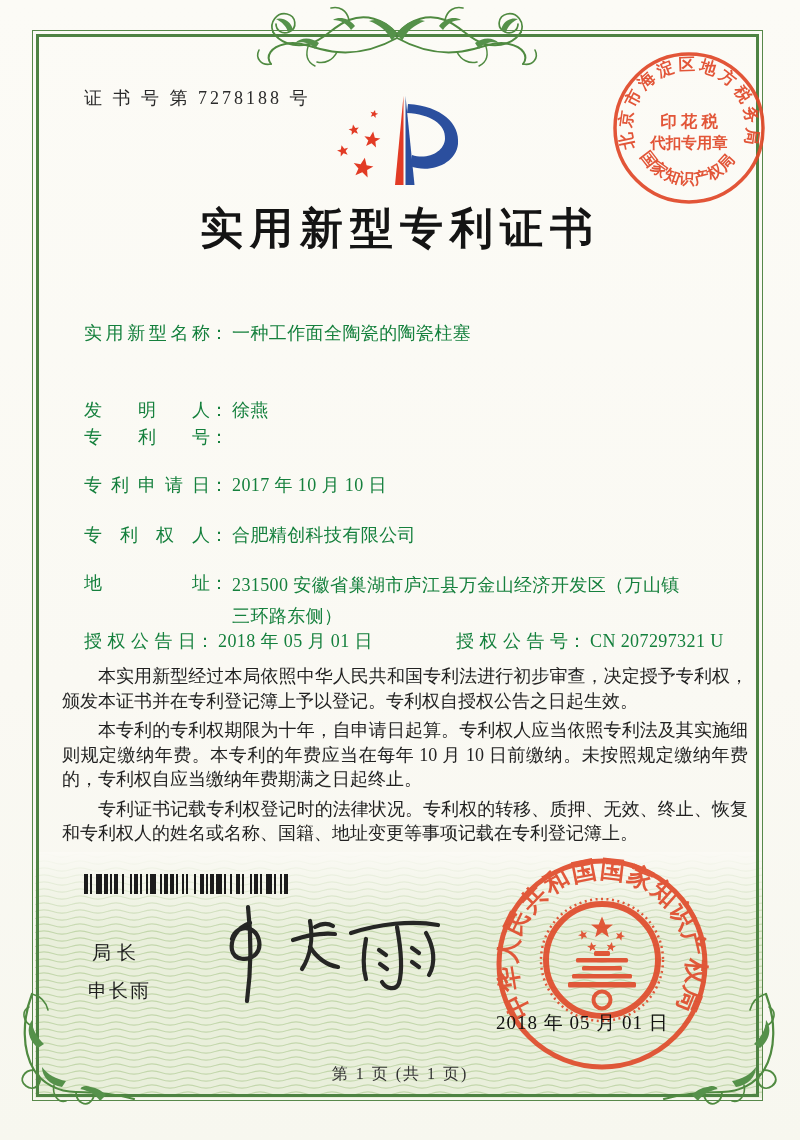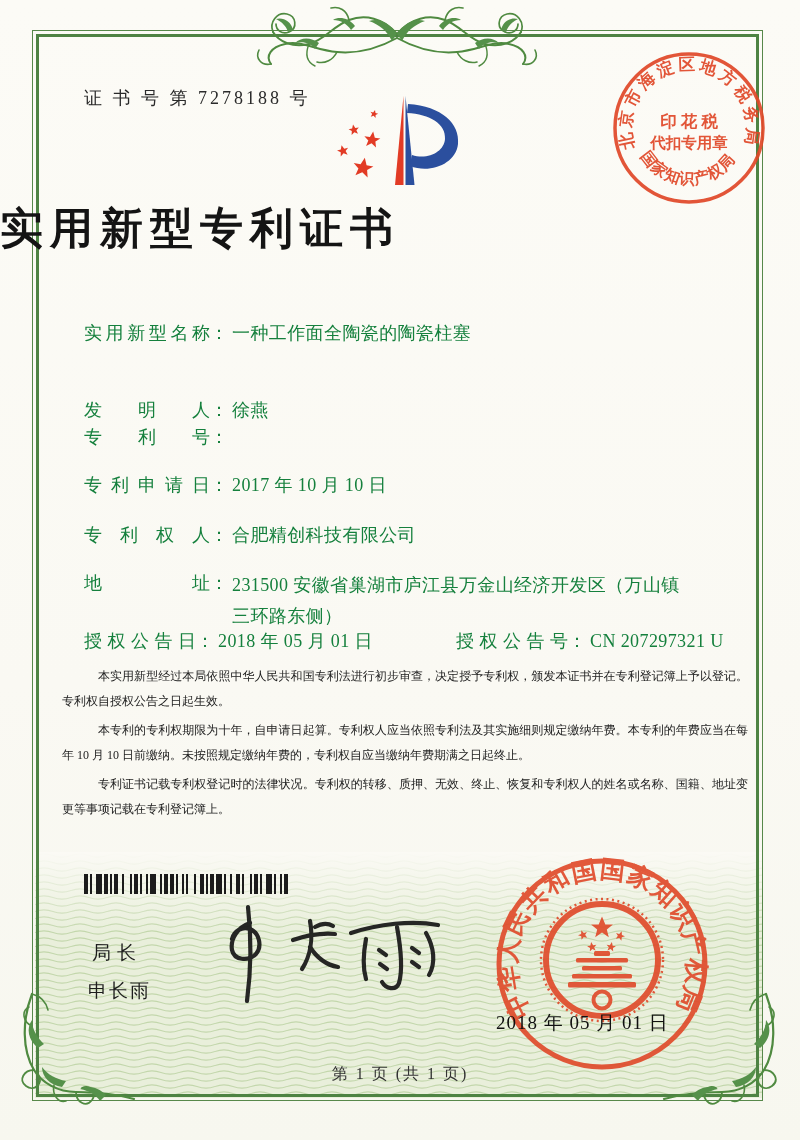--- a/index.html
+++ b/index.html
@@ -13,30 +13,30 @@
   .paper{inset:0;background:linear-gradient(180deg,#fcfbf6 0%,#faf9f3 60%,#f7f7ef 100%);}
   .waves{left:35px;top:852px;width:728px;height:246px;}
   .waves svg{width:100%;height:100%;display:block;}
   .waves-fade{left:35px;top:852px;width:728px;height:80px;
     background:linear-gradient(180deg,#fbfaf5 0%,rgba(251,250,245,0) 100%);}
   .frame-outer{left:32px;top:30px;width:729px;height:1069px;border:1px solid #57884a;}
   .frame-inner{position:absolute;left:3px;top:3px;right:3px;bottom:3px;border:3px solid #4e8343;}
   .cert-no{left:84px;top:86px;font-size:18px;letter-spacing:3px;color:#2a2a2a;}
   .logo{left:318px;top:88px;width:168px;height:118px;}
   .tax-stamp{left:598px;top:37px;width:182px;height:182px;opacity:.92;}
-  .title{left:0;right:0;top:200px;text-align:left;font-size:43px;font-weight:bold;
+  .title{left:0;right:0;top:200px;text-align:center;font-size:43px;font-weight:bold;
     letter-spacing:7px;color:#141414;}
   .frow{position:absolute;left:84px;display:flex;font-size:18px;line-height:26px;color:#15803d;white-space:nowrap;}
   .flabel{width:126px;text-align:justify;text-align-last:justify;}
   .flabel-s{width:112px;text-align:justify;text-align-last:justify;}
   .fcolon{width:22px;}
   .fvalue{letter-spacing:.4px;}
   .fvalue-wrap{white-space:pre-line;width:452px;line-height:31px;}
   .gval1{width:238px;}
-  .bodytext{left:62px;top:664px;width:686px;font-size:12px;line-height:24.5px;text-align:justify;color:#222;}
+  .bodytext{left:62px;top:664px;width:686px;font-size:18px;line-height:24.5px;text-align:justify;color:#222;}
   .bodytext p{margin:0 0 5px 0;text-indent:36px;}
   .barcode{left:84px;top:874px;width:212px;height:20px;}
   .barcode svg{width:100%;height:100%;display:block;}
   .sig-role{left:92px;top:940px;font-size:19px;letter-spacing:6px;}
   .sig-name{left:88px;top:978px;font-size:19px;letter-spacing:2px;}
   .signature{left:198px;top:903px;width:252px;height:108px;}
   .office-seal{left:490px;top:852px;width:224px;height:224px;opacity:.9;}
   .seal-date{left:496px;top:1010px;width:175px;font-size:19px;letter-spacing:1px;color:#101010;}
   .footer{left:0;right:0;top:1064px;text-align:center;font-size:16px;letter-spacing:2px;color:#333;}
   .orn{pointer-events:none;}

